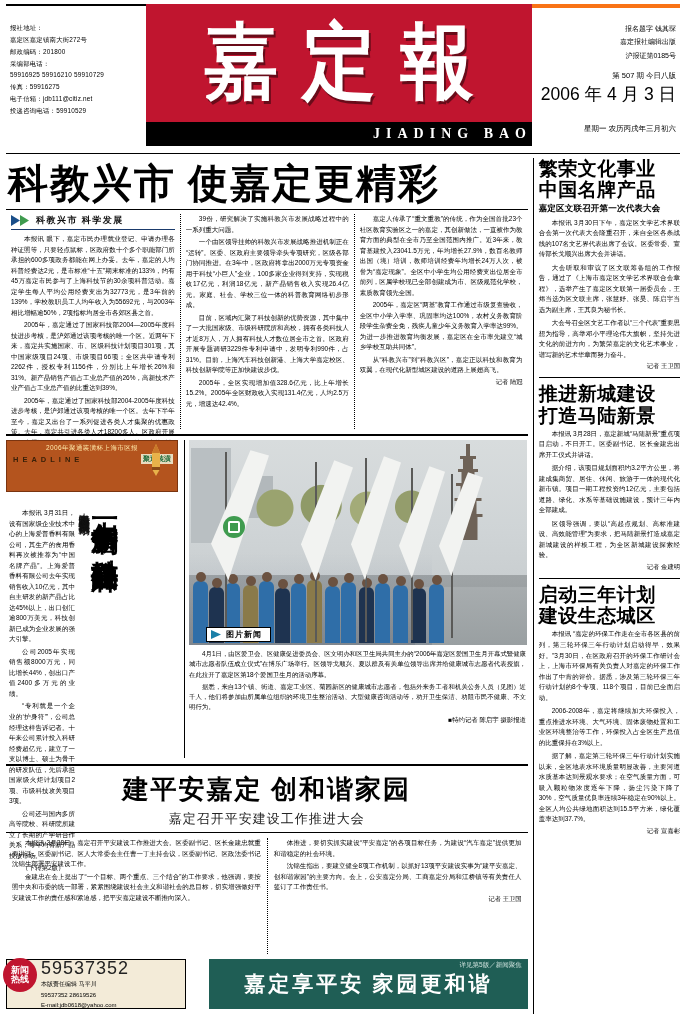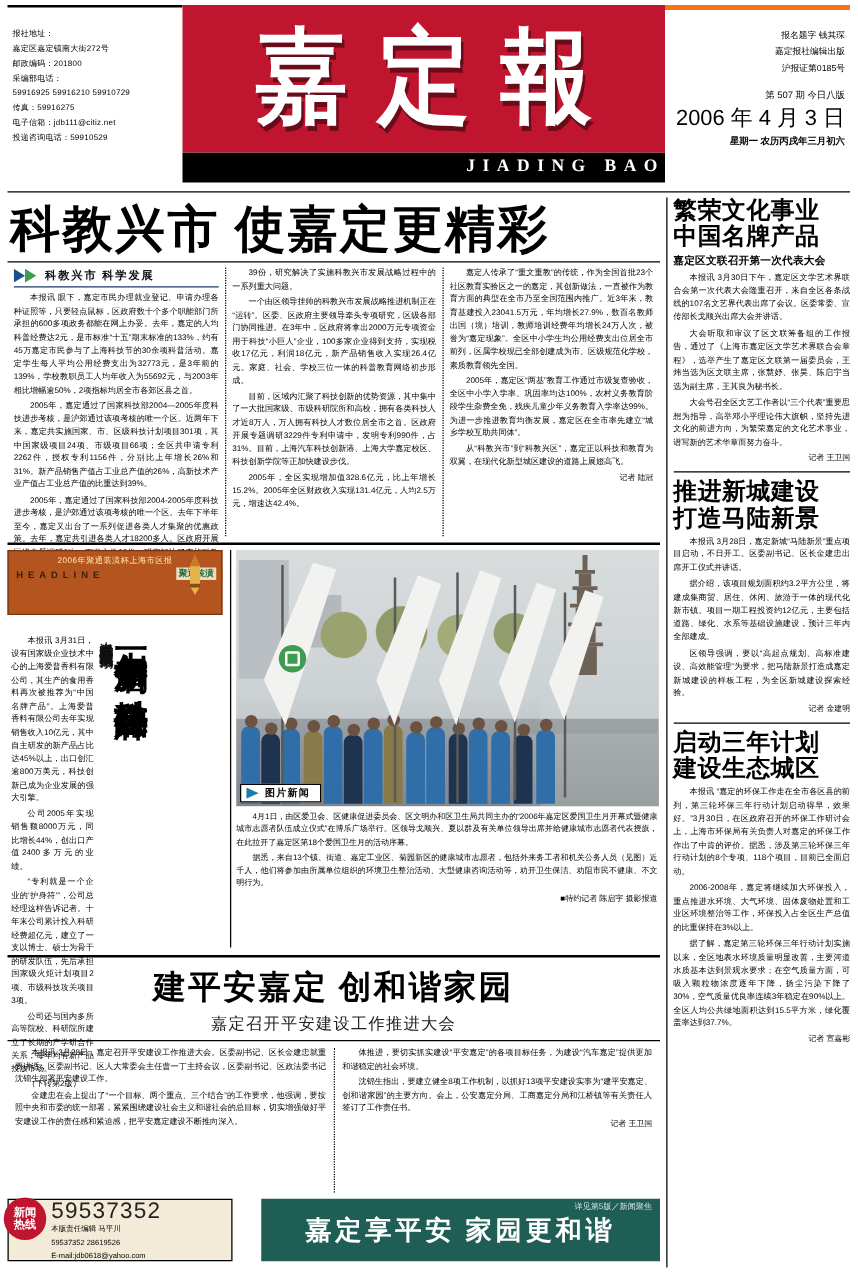--- a/index.html
+++ b/index.html
@@ -47,21 +47,21 @@
     width:148px; padding:14px 4px 0 8px;
     border-top:4px solid #f97316;
     text-align:right;
   }
   .mh-right .small { font-size:7px; line-height:1.9; white-space:nowrap; }
   .mh-right .issue { font-size:7.5px; margin-top:9px; white-space:nowrap; }
   .mh-right .date {
     font-size:17.5px; font-weight:400; margin-top:1px; white-space:nowrap;
     font-family:"Liberation Sans","DejaVu Sans",sans-serif;
   }
-  .mh-right .weekday { font-size:7.5px; margin-top:2px; white-space:nowrap;font-weight:bold; }
+  .mh-right .weekday { font-size:7.5px; margin-top:18px; white-space:nowrap; }
 
   .rule-under-mast { border-top:1.5px solid #000; margin:3px 0 0 0; }
 
   
   .body-wrap { display:flex; gap:5px; margin-top:4px; height:856px; }
   .main-col { width:524px; position:relative; }
   .side-col { width:148px; border-left:1px solid #000; padding-left:5px; }
 
   
   .lead-head {
@@ -155,21 +155,21 @@
   .person.k { background:#8a7a4a; }
   .person.d { background:#1e3350; }
   .flag { position:absolute; background:#f2f3f1; }
   .pole { position:absolute; width:1.6px; background:#5a5a58; }
   .emblem { position:absolute; width:22px; height:22px; border-radius:50%; background:#3f9b4f; }
   .emblem::after { content:""; position:absolute; inset:5px; border:2px solid #fff; border-radius:2px; }
   .ph-water { position:absolute; right:0; bottom:0; width:112px; height:58px;
     background:linear-gradient(#a8adaf,#9aa0a2); opacity:.95; }
 
   .ph-label {
-    position:absolute; left:3px; bottom:3px;
+    position:absolute; left:17px; bottom:3px;
     background:#fff; border:1px solid #000; padding:1px 8px 1px 4px;
     display:flex; align-items:center; gap:3px;
   }
   .ph-label span { font-size:8px; font-weight:700; letter-spacing:1px;
     font-family:"Liberation Serif","DejaVu Serif",serif; }
 
   .cap { margin-top:4px; font-size:6.4px; line-height:1.6; text-align:justify; }
   .cap p { margin:0 0 2px 0; text-indent:13px; }
   .cap .credit { text-align:right; text-indent:0; }
 

